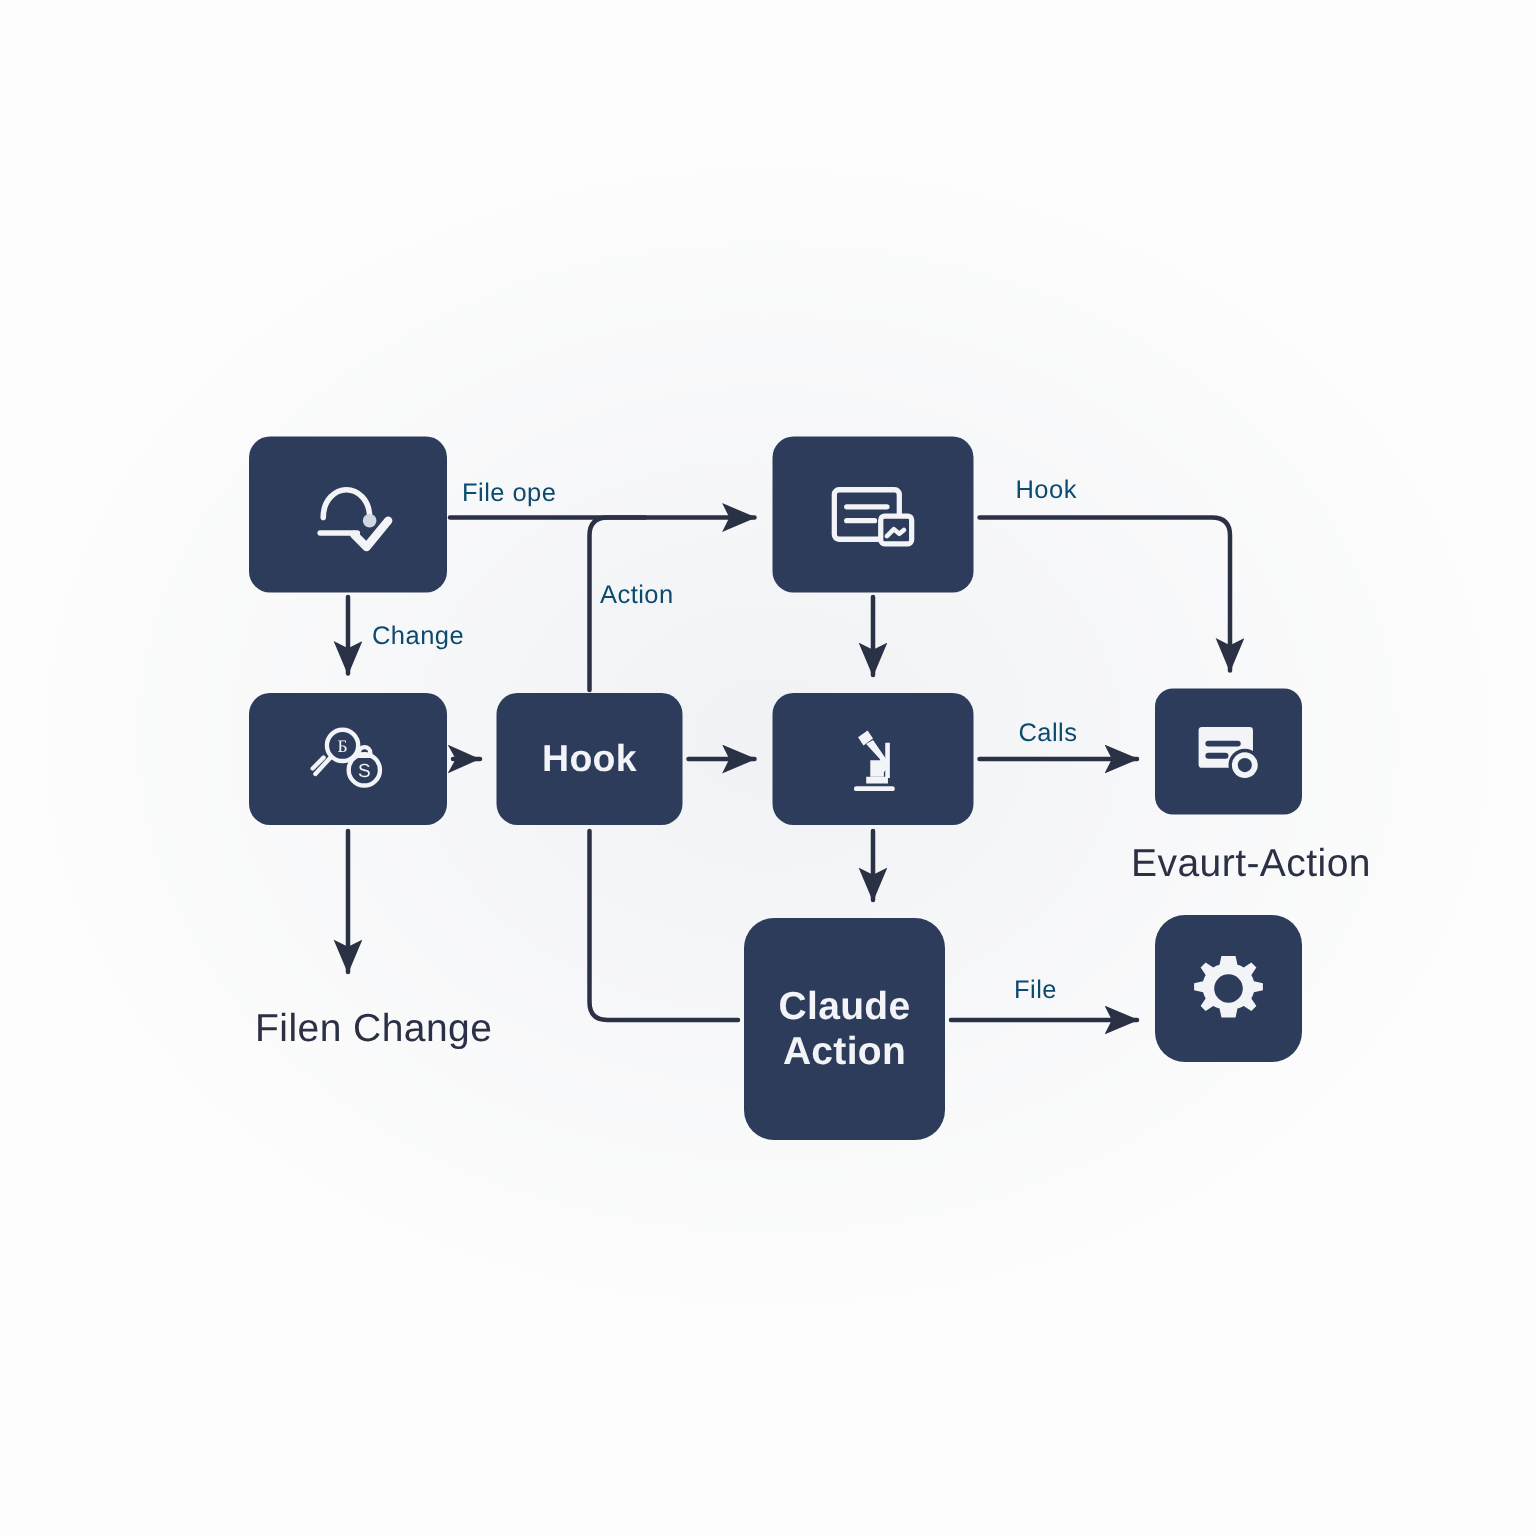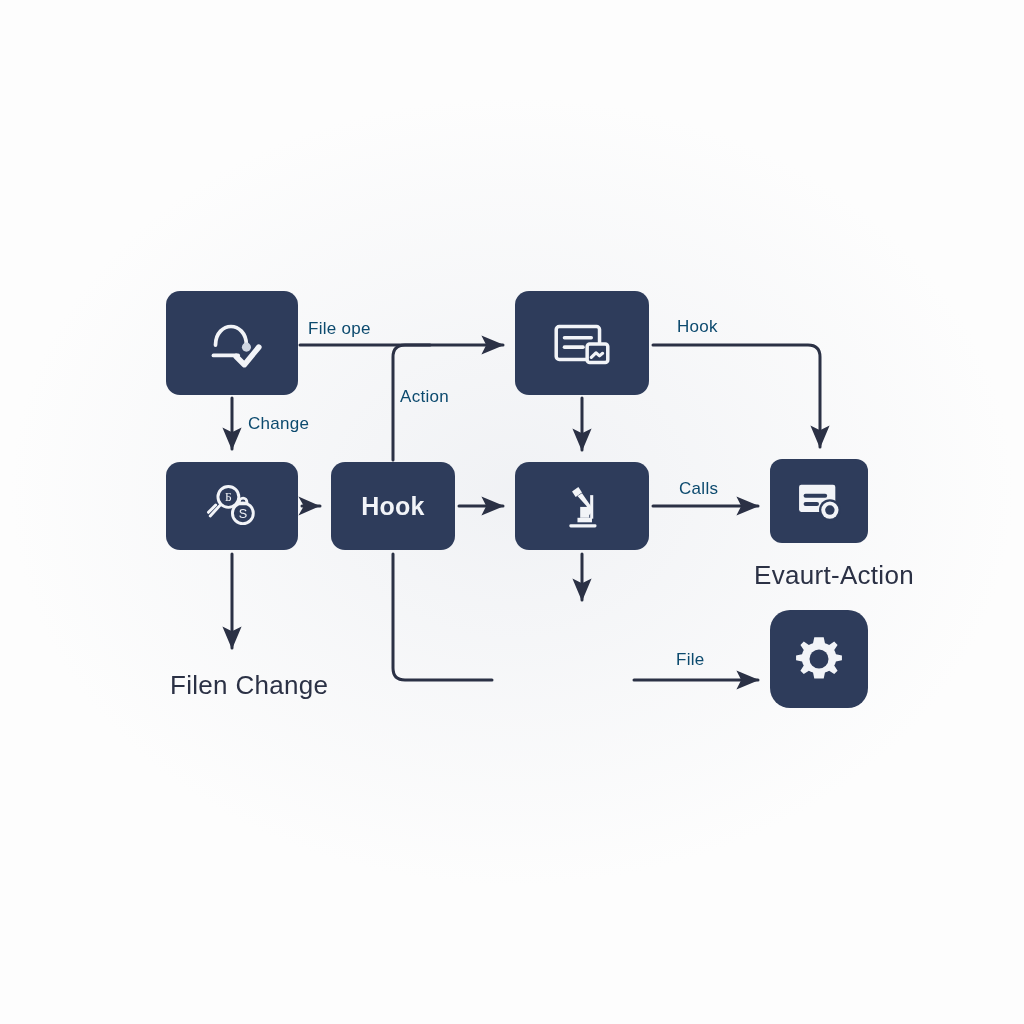--- a/index.html
+++ b/index.html
@@ -179,20 +179,24 @@
     <svg class="node-icon small" viewBox="0 0 64 64" fill="none" stroke="none">
       <rect x="10" y="14" width="40" height="30" rx="2.5" fill="#f2f4f8"></rect>
       <rect x="15" y="24" width="26" height="4.4" rx="2.2" fill="#2e3c5b"></rect>
       <rect x="15" y="33" width="17" height="4.4" rx="2.2" fill="#2e3c5b"></rect>
       <circle cx="44" cy="42" r="12" fill="#2e3c5b"></circle>
       <circle cx="44" cy="42" r="9.5" fill="#f2f4f8"></circle>
       <circle cx="44" cy="42" r="5.2" fill="#2e3c5b"></circle>
     </svg>
   </div>
 
+  <div class="node big-radius" style="left:496px; top:612px; width:134px; height:148px;">
+    <div class="node-label two-line">Claude
+Action</div>
+  </div>
 
   <div class="node big-radius" style="left:770px; top:610px; width:98px; height:98px;">
     <svg class="node-icon small" viewBox="0 0 64 64" fill="#f2f4f8" stroke="none">
       <path d="M32 8 l5.2 0 l1.4 6.6 a19 19 0 0 1 4.6 1.9 l5.6 -3.7 l3.7 3.7 l-3.7 5.6 a19 19 0 0 1 1.9 4.6 l6.6 1.4 l0 5.2 l-6.6 1.4 a19 19 0 0 1 -1.9 4.6 l3.7 5.6 l-3.7 3.7 l-5.6 -3.7 a19 19 0 0 1 -4.6 1.9 l-1.4 6.6 l-5.2 0 l-5.2 0 l-1.4 -6.6 a19 19 0 0 1 -4.6 -1.9 l-5.6 3.7 l-3.7 -3.7 l3.7 -5.6 a19 19 0 0 1 -1.9 -4.6 l-6.6 -1.4 l0 -5.2 l6.6 -1.4 a19 19 0 0 1 1.9 -4.6 l-3.7 -5.6 l3.7 -3.7 l5.6 3.7 a19 19 0 0 1 4.6 -1.9 l1.4 -6.6 z"></path>
       <circle cx="32" cy="32" r="10.5" fill="#2e3c5b"></circle>
     </svg>
   </div>
 
   <div class="edge-label" style="left:308px; top:319px;">File ope</div>
 

